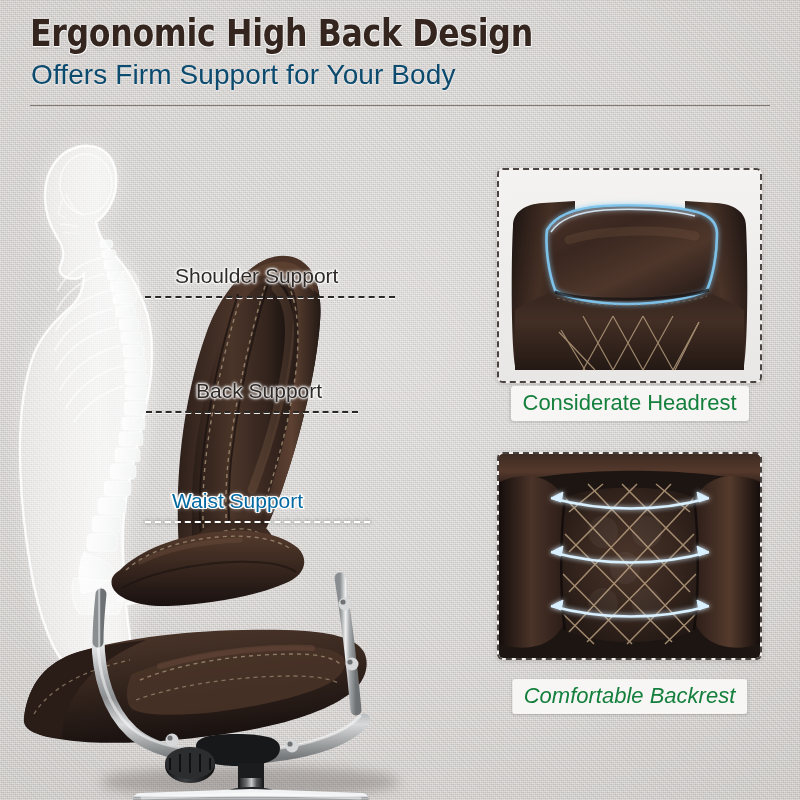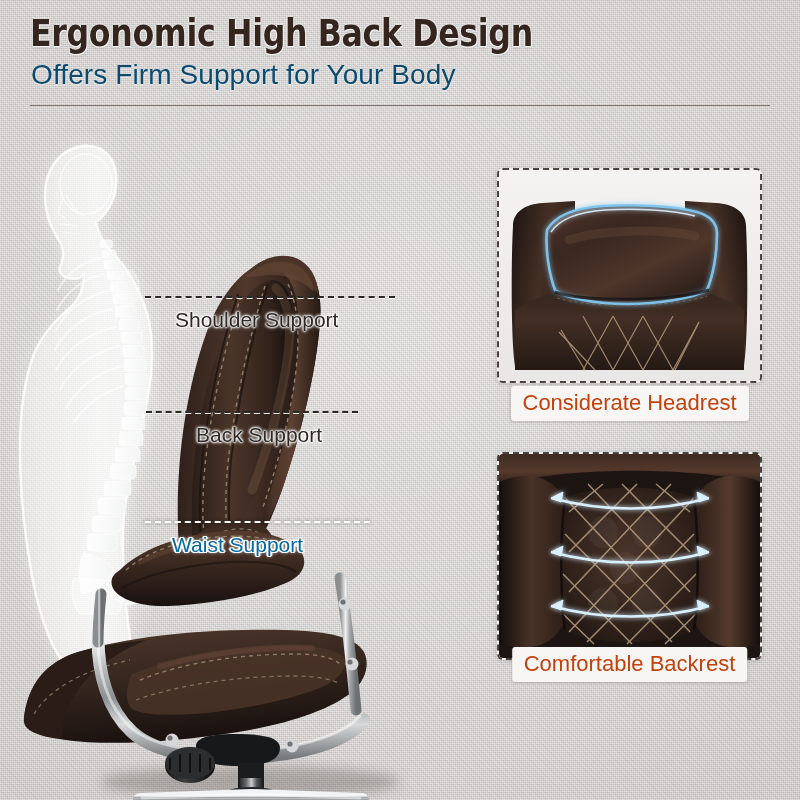--- a/index.html
+++ b/index.html
@@ -112,21 +112,20 @@
     font-size: 21px;
     line-height: 26px;
     color: #2f2a27;
     white-space: nowrap;
     text-shadow:
       0 0 4px rgba(255,255,255,.95),
       1px 0 2px rgba(255,255,255,.85),
       -1px 0 2px rgba(255,255,255,.85),
       0 1px 2px rgba(255,255,255,.85),
       0 -1px 2px rgba(255,255,255,.85);
-    margin-top: 44px;
   }
   .callout .dash {
     position: absolute;
     height: 0;
     border-top: 2px dashed #2b2725;
     filter: drop-shadow(0 1px 0 rgba(255,255,255,.9));
   }
   .callout.on-dark .label {
     color: #0369a1;
     text-shadow:
@@ -156,30 +155,30 @@
   .panel .caption {
     position: absolute;
     left: 50%;
     transform: translateX(-50%);
     background: #f7f6f4;
     border-radius: 3px;
     padding: 3px 12px 4px 12px;
     font-family: "Liberation Sans", sans-serif;
     font-size: 22px;
     line-height: 28px;
-    color: #c2410c;
+    color: #15803d;
     white-space: nowrap;
     box-shadow: 0 1px 3px rgba(90,84,80,.28);
   }
 
   #panel-headrest { left: 497px; top: 168px; width: 265px; height: 215px; }
   #panel-headrest .caption { top: 218px; }
 
   #panel-backrest { left: 497px; top: 452px; width: 265px; height: 208px; }
-  #panel-backrest .caption { top: 195px; }
+  #panel-backrest .caption { top: 227px; font-style: italic; }
 </style>
 </head>
 <body>
 
 <div id="page">
 
   <div class="vignette"></div>
 
   <div class="scene-left">
 

